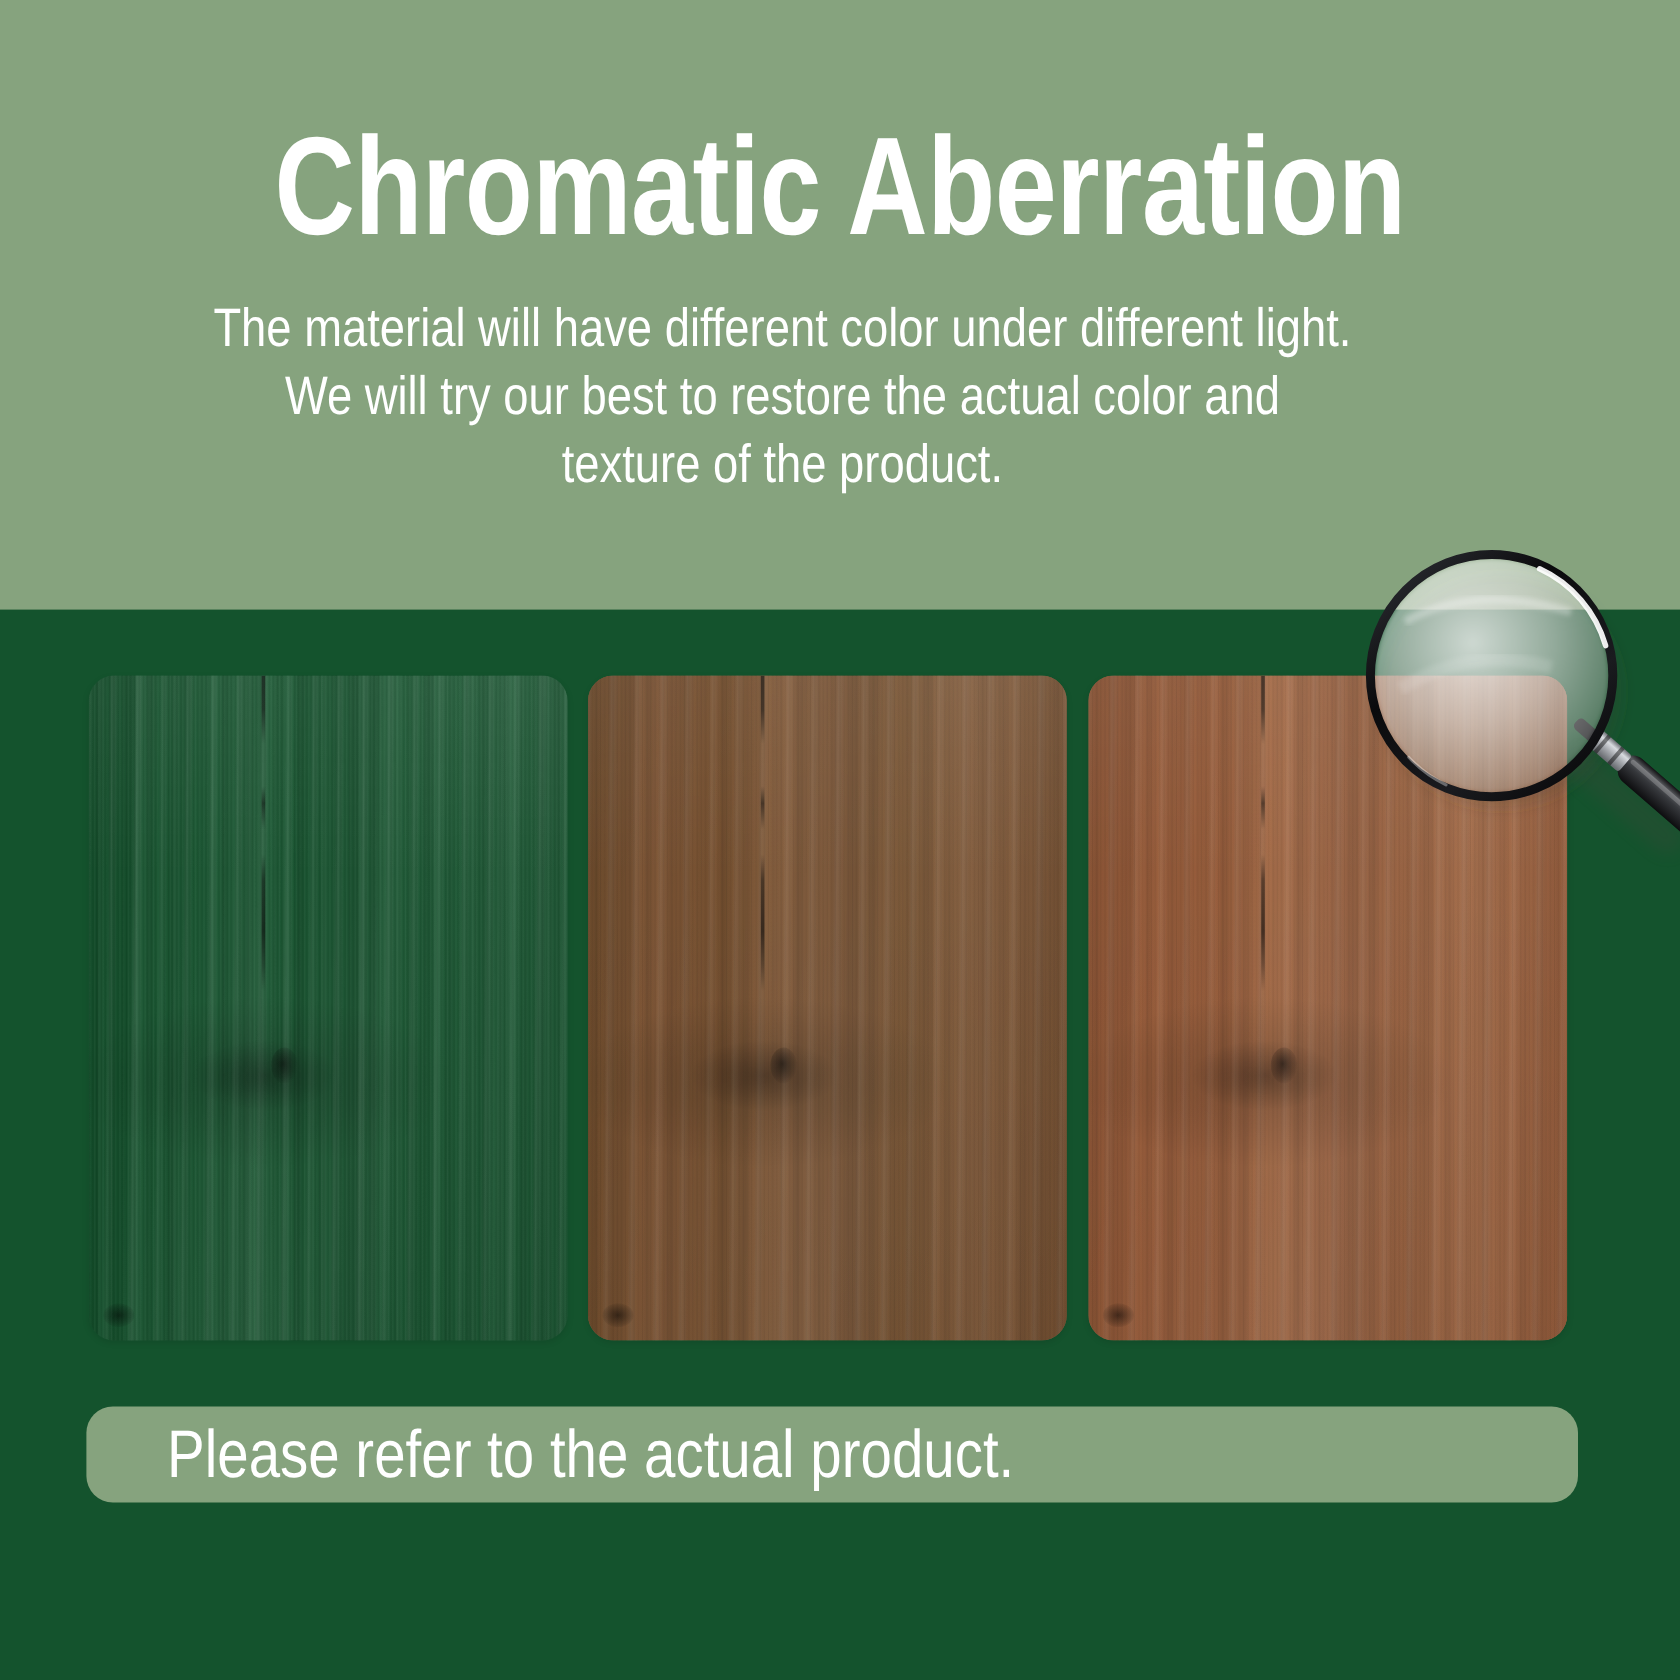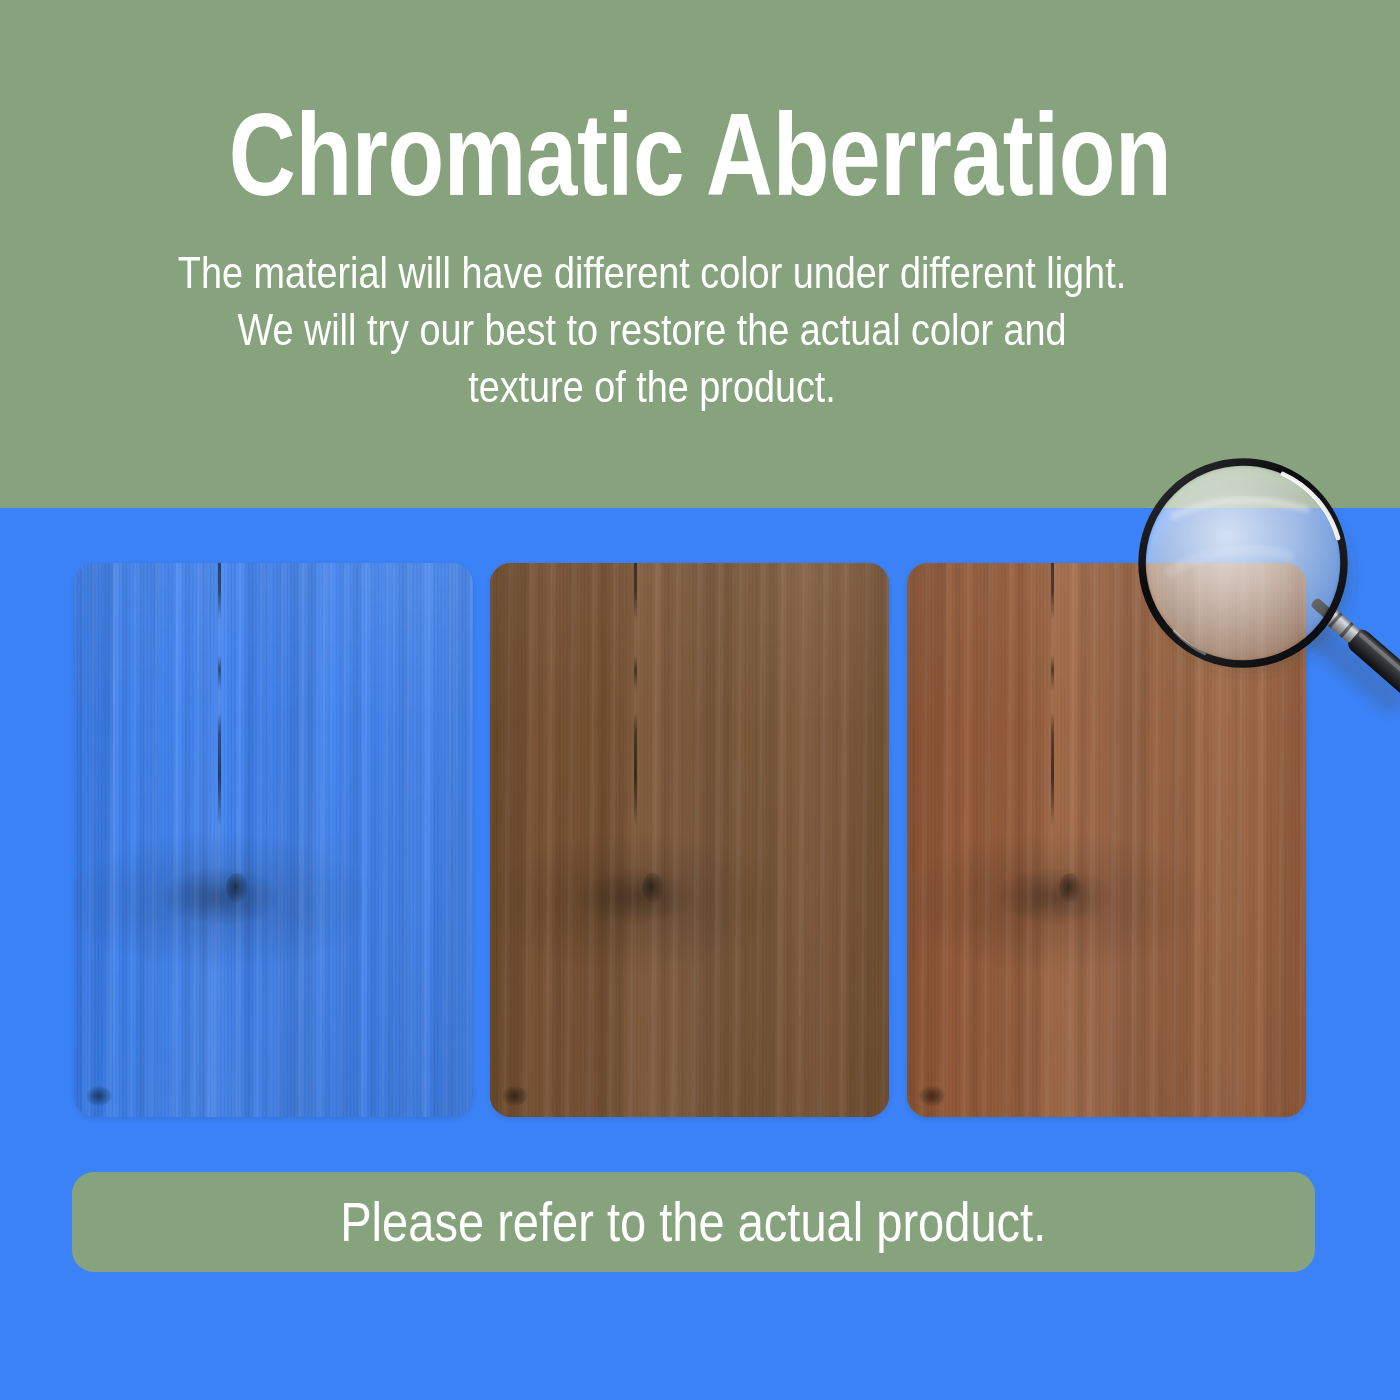--- a/index.html
+++ b/index.html
@@ -12,21 +12,21 @@
     background: #efefef;
     font-family: "Liberation Sans", "DejaVu Sans", sans-serif;
     overflow: hidden;
     position: relative;
   }
 
   #page {
     position: relative;
     width: 1400px;
     height: 1400px;
-    background: #3b82f6;
+    background: #14532d;
     overflow: hidden;
   }
 
   
   .header-band {
     position: absolute;
     left: 0;
     top: 0;
     width: 1400px;
     height: 508px;
@@ -191,26 +191,25 @@
     pointer-events: none;
   }
   .mag-svg { display: block; }
 
   
   .footer-bar {
     position: absolute;
     left: 72px;
     top: 1172px;
     width: 1243px;
-    height: 100px;
+    height: 80px;
     background: #86a37e;
     border-radius: 22px;
     display: flex;
     align-items: center;
-    justify-content: center;
     z-index: 4;
   }
   .footer-text {
     color: #ffffff;
     font-family: "Liberation Sans Narrow", "Liberation Sans", "DejaVu Sans", sans-serif;
     font-weight: 400;
     font-size: 56px;
     line-height: 1;
     white-space: nowrap;
     transform: scaleX(0.84);

